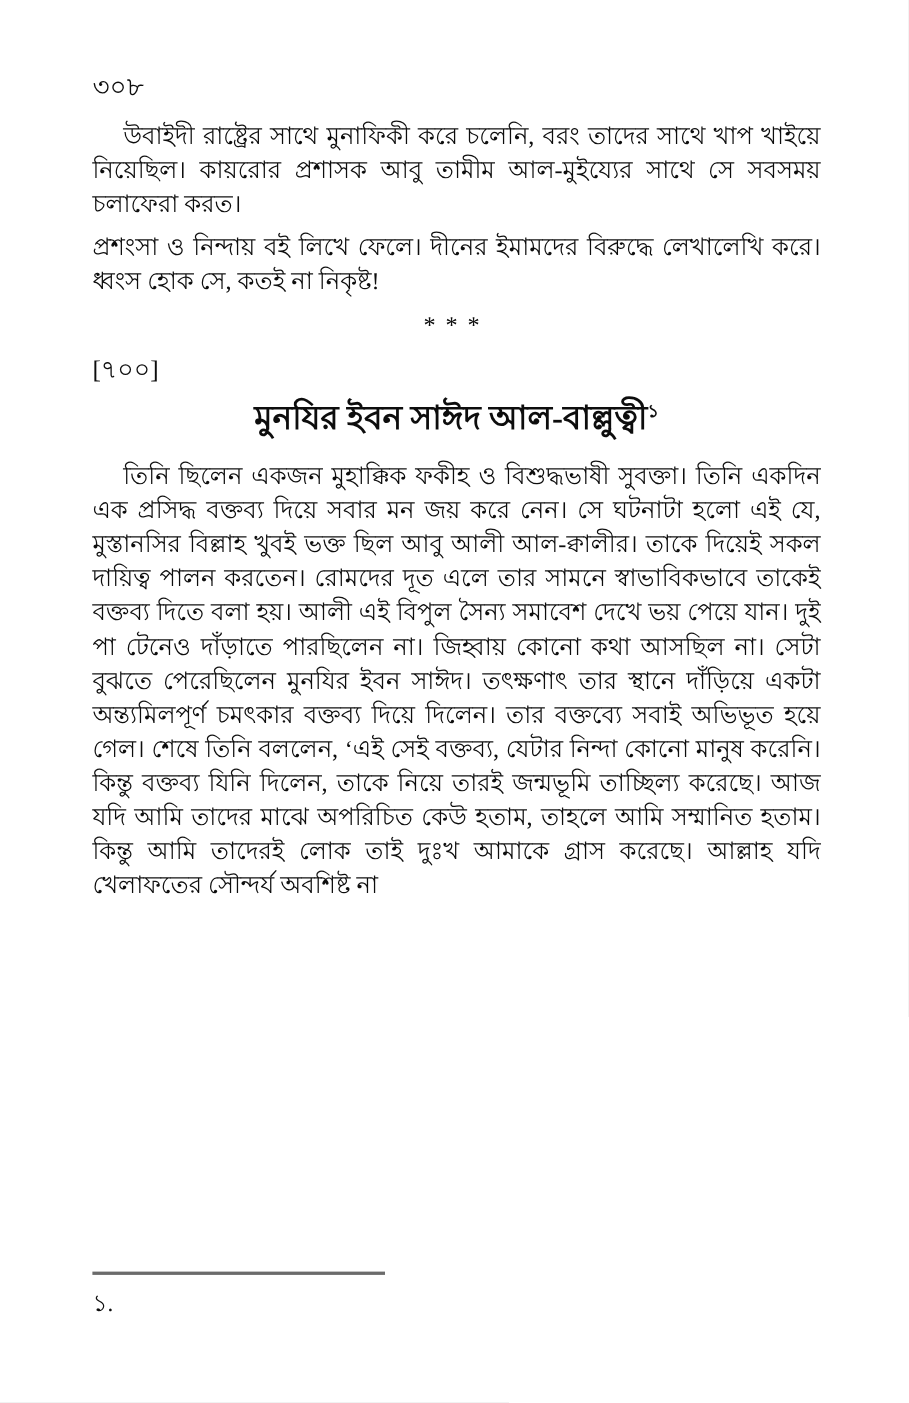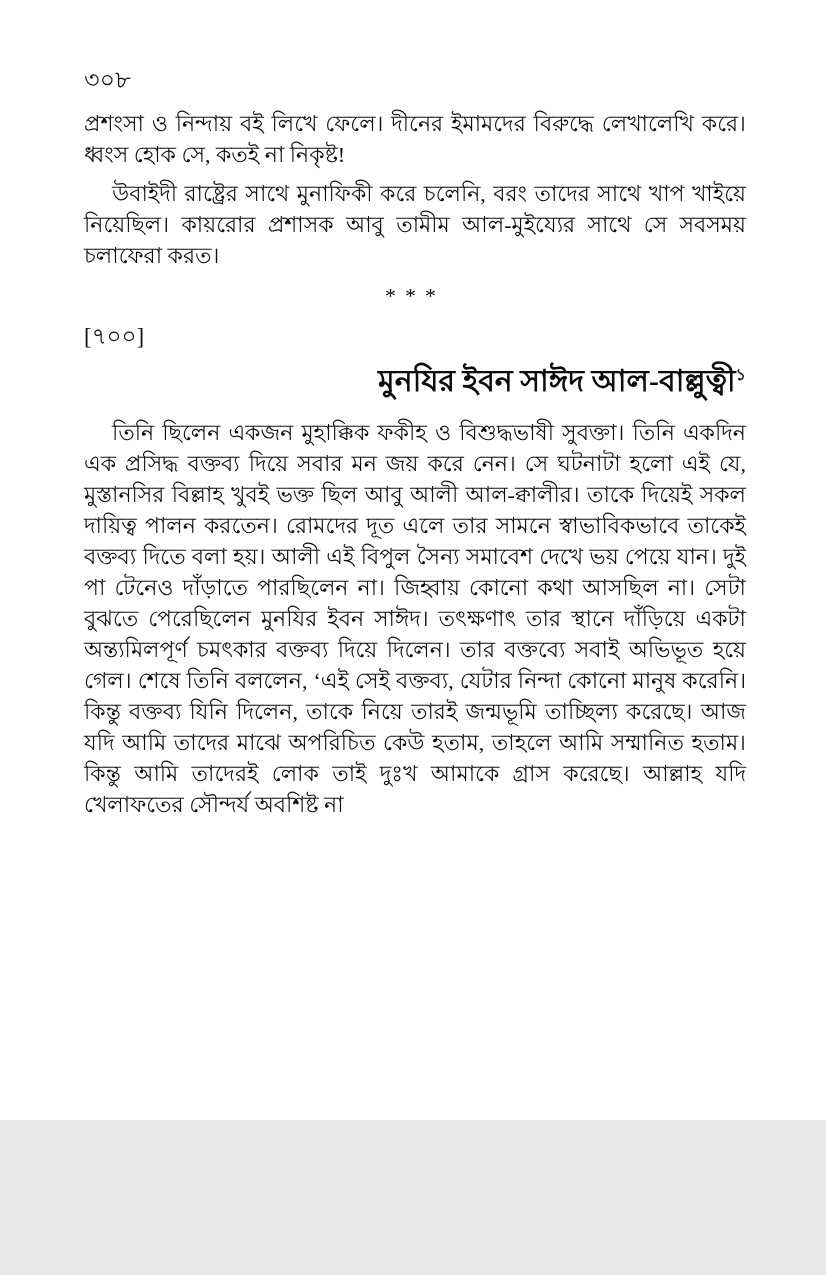--- a/index.html
+++ b/index.html
@@ -3,21 +3,21 @@
 <meta charset="utf-8">
 <style>
   html, body {
     margin: 0;
     padding: 0;
     background: #e8e8e8;
   }
   .page {
     position: relative;
     width: 826px;
-    height: 1120px;
+    height: 1275px;
     margin: 0 auto;
     background: #ffffff;
     color: #0d0d0d;
     font-family: "Liberation Serif", "DejaVu Serif", serif;
     box-sizing: border-box;
     padding: 66px 80px 0 84px;
     overflow: hidden;
   }
   .page-number {
     font-size: 24px;
@@ -41,21 +41,21 @@
     letter-spacing: 9px;
     margin: 12px 0 14px 0;
   }
   .entry-number {
     text-align: left;
     font-size: 23px;
     line-height: 28px;
     margin: 12px 0 4px 0;
   }
   .entry-title {
-    text-align: right;
+    text-align: center;
     font-size: 30px;
     line-height: 40px;
     font-weight: 700;
     margin: 2px 0 16px 0;
   }
   .entry-title sup {
     font-size: 16px;
     vertical-align: super;
   }
   .footnote-block {
@@ -77,23 +77,23 @@
     line-height: 28px;
   }
 </style>
 </head>
 <body>
 
 <div class="page">
 
   <div class="page-number">৩০৮</div>
 
+  <p class="para indent">উবাইদী রাষ্ট্রের সাথে মুনাফিকী করে চলেনি, বরং তাদের সাথে খাপ খাইয়ে নিয়েছিল। কায়রোর প্রশাসক আবু তামীম আল-মুইয্যের সাথে সে সবসময় চলাফেরা করত।</p>
+
   <p class="para">প্রশংসা ও নিন্দায় বই লিখে ফেলে। দীনের ইমামদের বিরুদ্ধে লেখালেখি করে। ধ্বংস হোক সে, কতই না নিকৃষ্ট!</p>
-
-  <p class="para indent">উবাইদী রাষ্ট্রের সাথে মুনাফিকী করে চলেনি, বরং তাদের সাথে খাপ খাইয়ে নিয়েছিল। কায়রোর প্রশাসক আবু তামীম আল-মুইয্যের সাথে সে সবসময় চলাফেরা করত।</p>
 
 
 
 
   <div class="separator">***</div>
 
   <div class="entry-number">[৭০০]</div>
 
   <h1 class="entry-title"><span>মুনযির ইবন সাঈদ আল-বাল্লুত্বী</span><sup>১</sup></h1>
 

